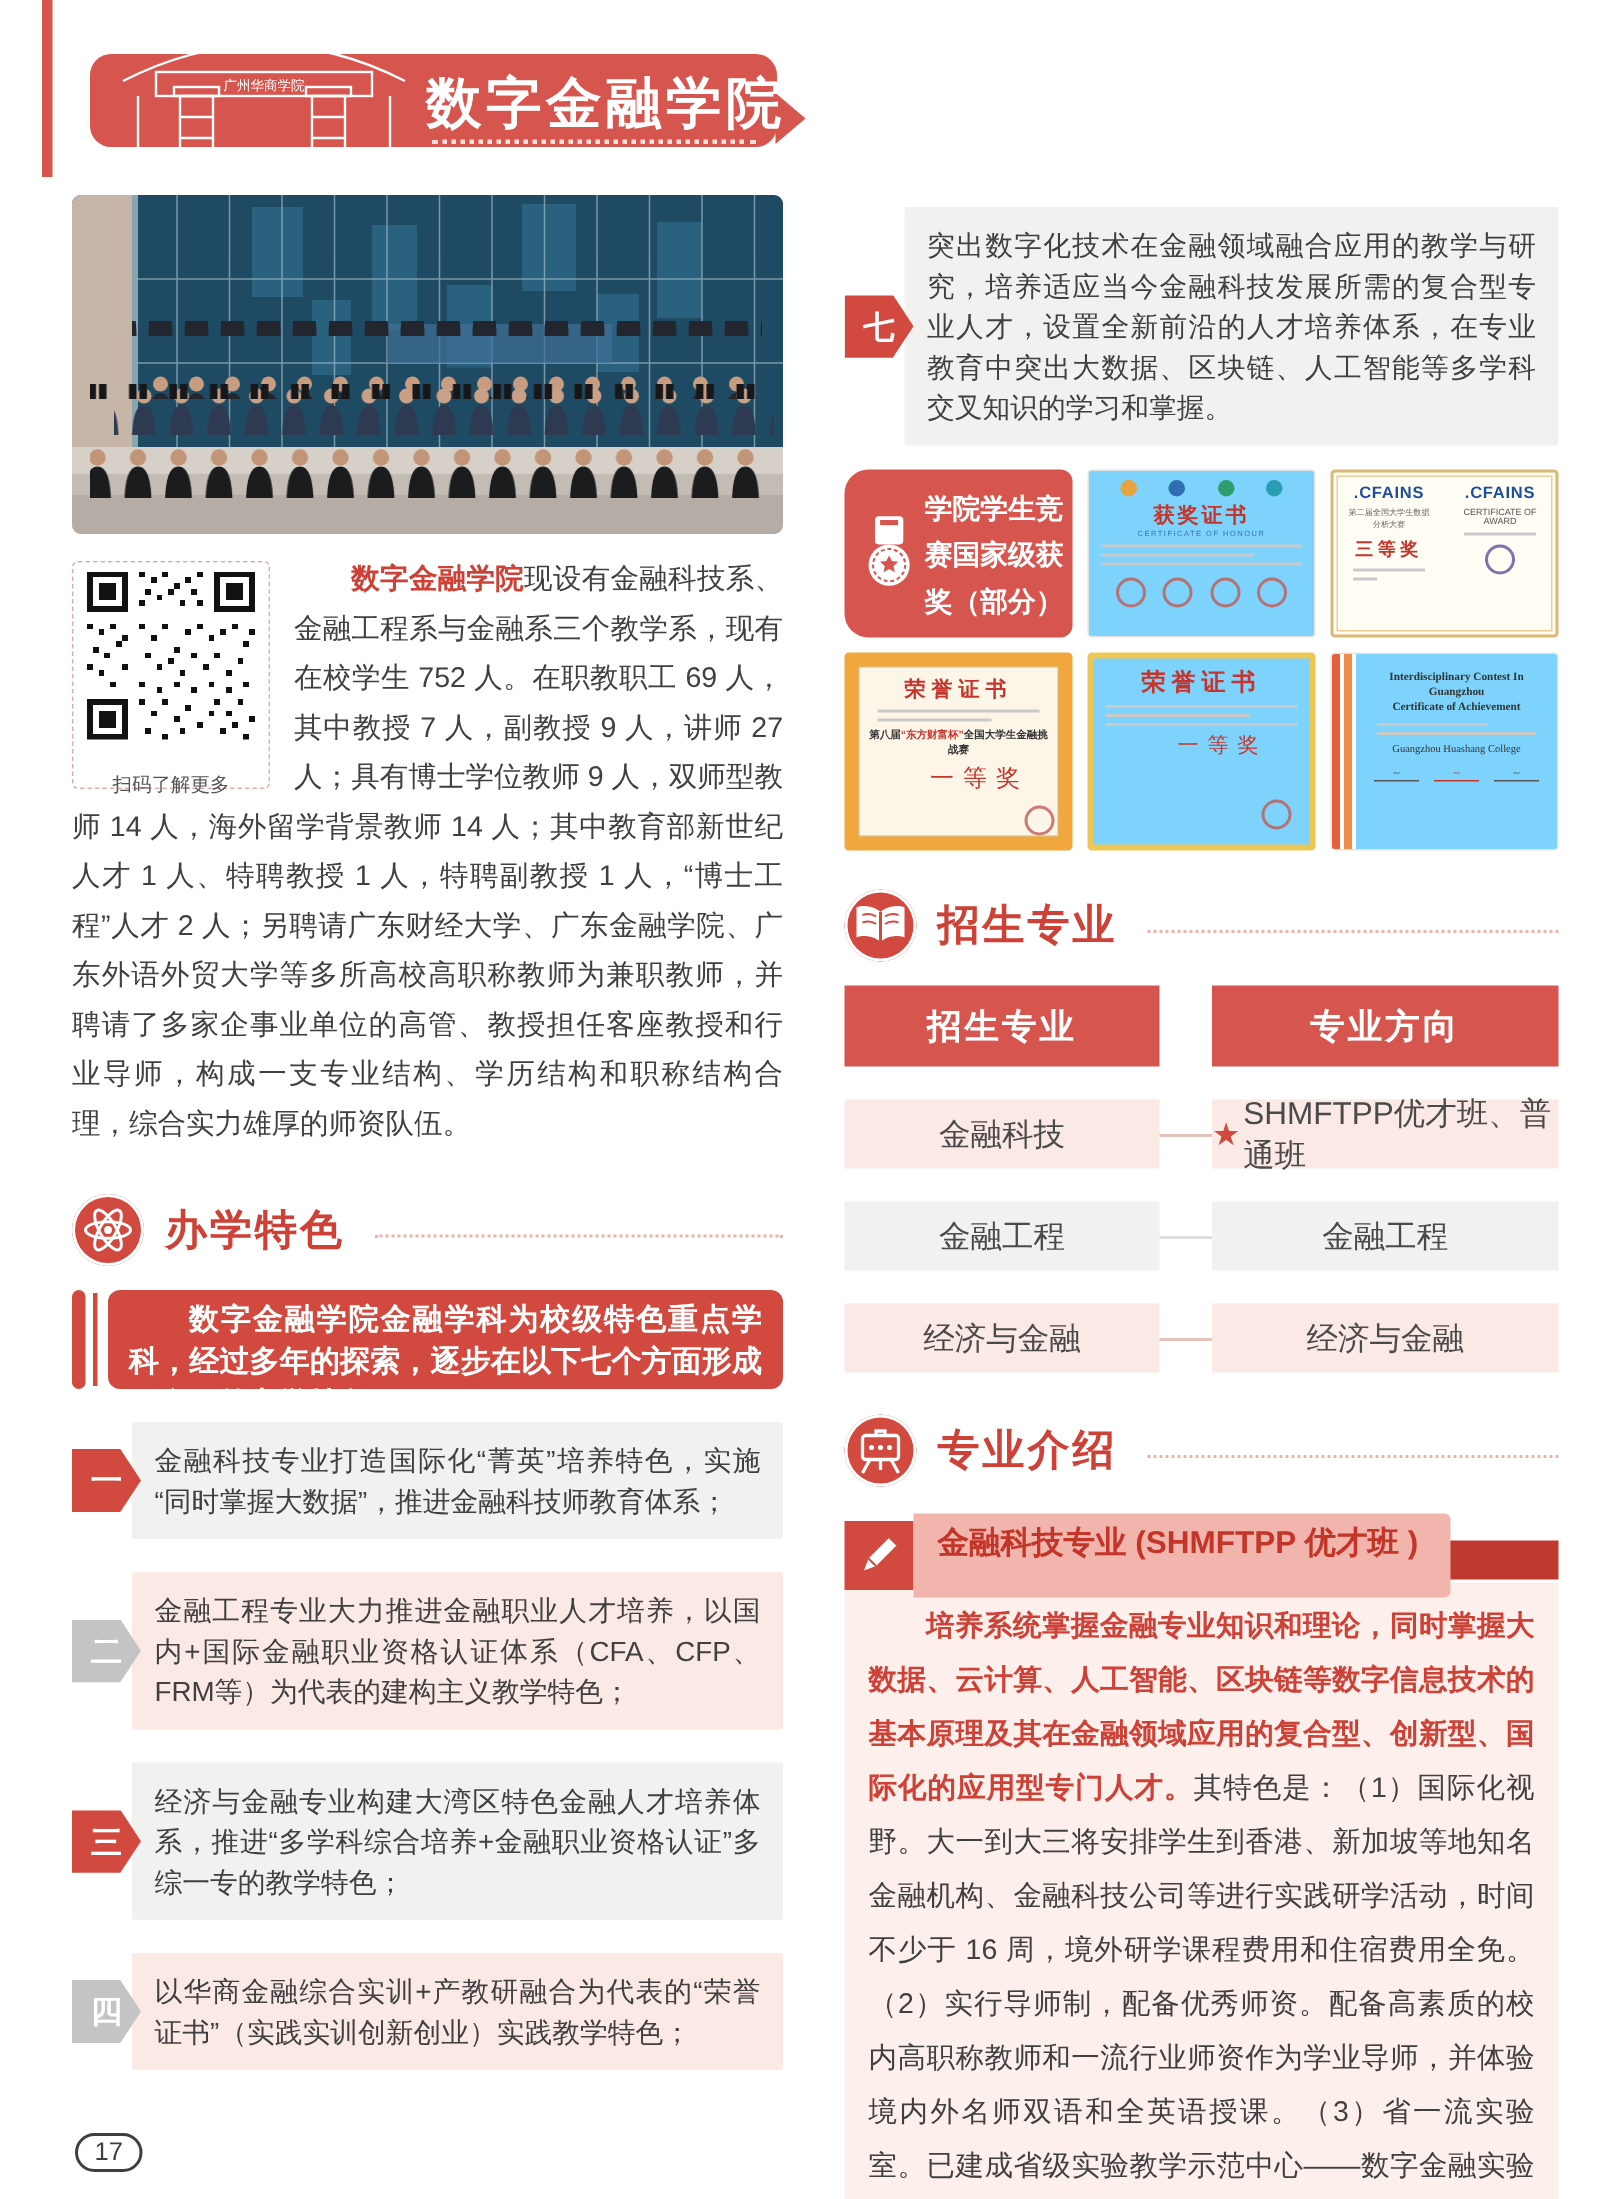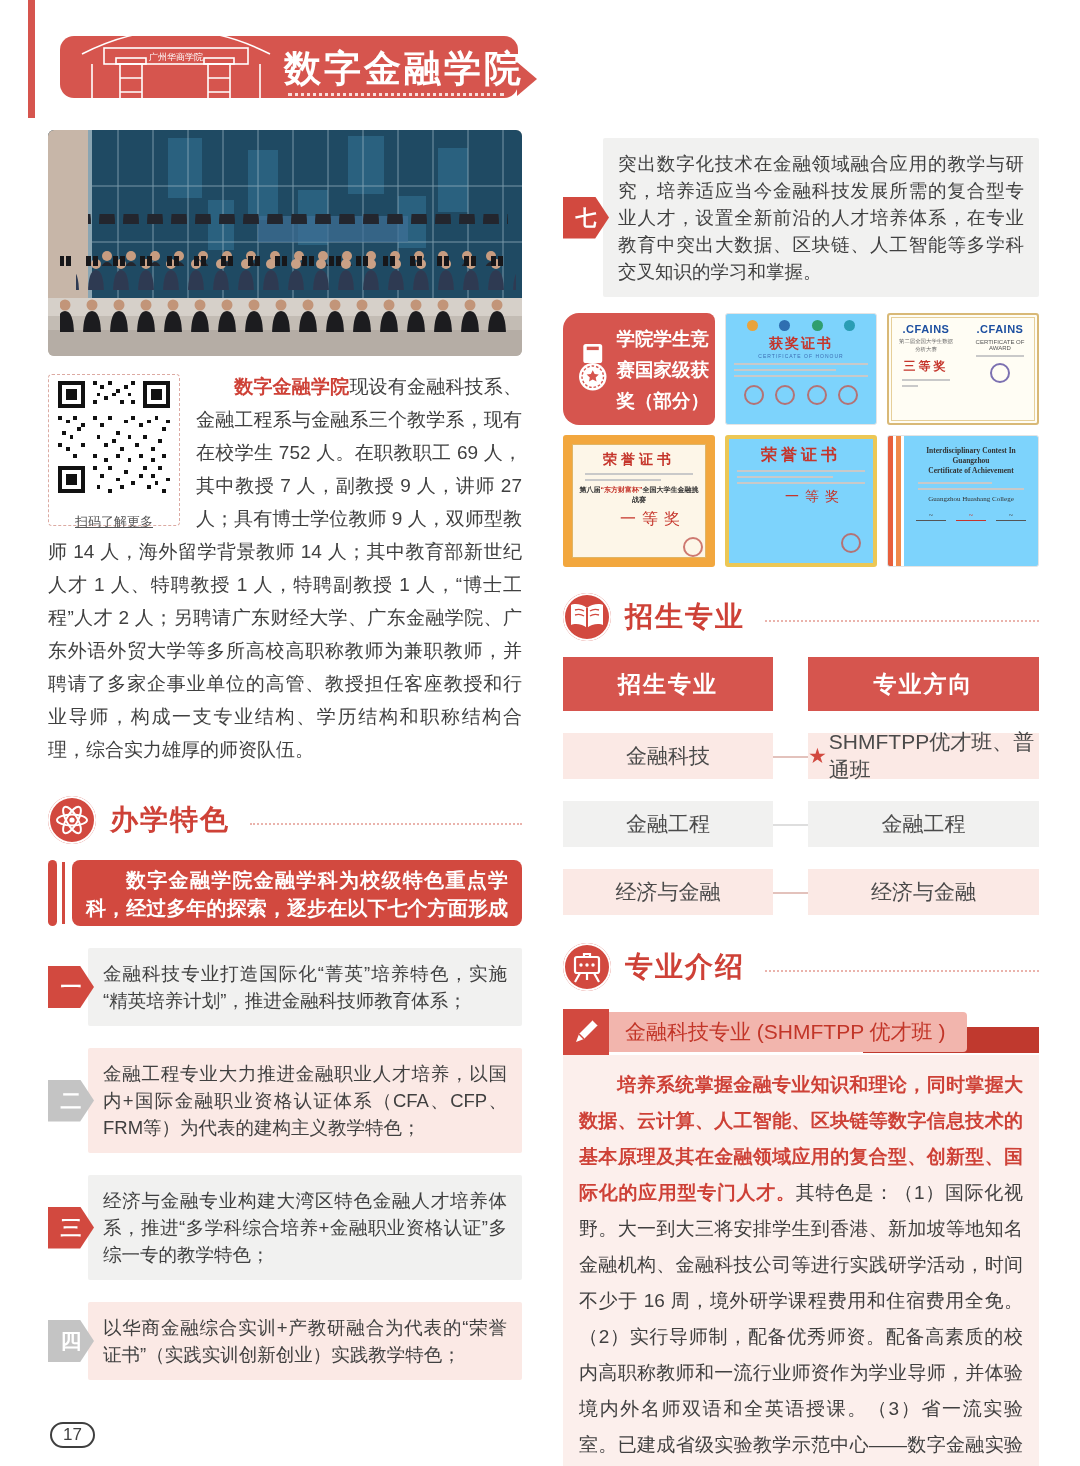--- a/index.html
+++ b/index.html
@@ -40,21 +40,21 @@
 
   
   .sec-head{display:flex;align-items:center;gap:14px;margin-top:36px;}
   .sec-icon{width:48px;height:48px;border-radius:50%;background:var(--red);flex:0 0 auto;display:flex;align-items:center;justify-content:center;box-shadow:0 0 0 2px #fff inset;}
   .sec-title{font-size:28px;font-weight:bold;color:var(--red-text);letter-spacing:2px;white-space:nowrap;}
   .sec-dots{flex:1;border-top:2px dotted #eab3ac;margin-left:6px;position:relative;top:4px;}
 
   
   .overview-body{margin-top:14px;font-size:19px;line-height:33px;text-align:justify;color:var(--ink);}
   .qr-box{float:left;width:132px;height:152px;border:1px dashed #dcaaa2;border-radius:4px;margin:4px 16px 4px 0;text-align:center;background:#fff;box-sizing:border-box;padding-top:6px;}
-  .qr-caption{font-size:13px;color:#555;margin-top:2px;text-decoration:underline;}
+  .qr-caption{font-size:13px;color:#555;margin-top:2px;}
   .lead-red{color:var(--red-text);font-weight:bold;}
   .indent{display:inline-block;width:2em;}
 
   
   .intro-banner-wrap{position:relative;margin-top:16px;height:66px;}
   .bar-thick{position:absolute;left:0;top:0;width:9px;height:66px;border-radius:5px;background:var(--red);}
   .bar-thin{position:absolute;left:14px;top:2px;width:3px;height:62px;background:var(--red);}
   .intro-banner{position:absolute;left:24px;right:0;top:0;bottom:0;background:var(--red);border-radius:8px;color:#fff;
     font-size:20px;font-weight:bold;line-height:28px;padding:6px 14px;box-sizing:border-box;text-align:justify;}
   .intro-banner p{margin:0;text-indent:2em;}
@@ -125,21 +125,21 @@
   .tgap{flex:1;position:relative;}
   .tgap.line::after{content:"";position:absolute;left:0;right:0;top:50%;height:2px;background:#e3c2bc;}
   .tgap.line.gray::after{background:#dedede;}
   .star{color:var(--red);margin-right:2px;}
 
   
   .subhead{position:relative;margin-top:18px;height:46px;}
   .subhead-strip{position:absolute;right:0;top:18px;left:300px;height:26px;background:var(--red-dark);}
   .subhead-label{position:absolute;left:0;top:0;display:flex;align-items:center;}
   .pencil-box{width:46px;height:46px;background:var(--red);display:flex;align-items:center;justify-content:center;flex:0 0 auto;}
-  .subhead-text{background:var(--pink-label);color:#c23528;font-weight:normal;font-size:21px;height:40px;line-height:40px;padding:0 22px 0 16px;border-radius:0 4px 4px 0;white-space:nowrap;}
+  .subhead-text{background:var(--pink-label);color:#c23528;font-weight:bold;font-size:21px;height:40px;line-height:40px;padding:0 22px 16px 16px;border-radius:0 4px 4px 0;white-space:nowrap;}
   .intro-para{background:var(--pink-para);padding:12px 16px 18px;font-size:19px;line-height:36px;text-align:justify;margin-top:0;}
   .intro-para .lead2{color:var(--red-text);font-weight:bold;}
 </style>
 </head>
 <body>
 
 <div class="page">
 
   <div class="edge-strip"></div>
 
@@ -265,21 +265,21 @@
     <div class="intro-banner-wrap">
       <div class="bar-thick"></div>
       <div class="bar-thin"></div>
       <div class="intro-banner">
         <p>数字金融学院金融学科为校级特色重点学科，经过多年的探索，逐步在以下七个方面形成了自己的办学特色：</p>
       </div>
     </div>
 
     <div class="feat-item">
       <div class="feat-badge red">一</div>
-      <div class="feat-text bg-gray">金融科技专业打造国际化“菁英”培养特色，实施“精英培养计划”，推进金融科技师教育体系；</div>
+      <div class="feat-text bg-gray">金融科技专业打造国际化“菁英”培养特色，实施“同时掌握大数据”，推进金融科技师教育体系；</div>
     </div>
     <div class="feat-item">
       <div class="feat-badge gray">二</div>
       <div class="feat-text bg-pink">金融工程专业大力推进金融职业人才培养，以国内+国际金融职业资格认证体系（CFA、CFP、FRM等）为代表的建构主义教学特色；</div>
     </div>
     <div class="feat-item">
       <div class="feat-badge red">三</div>
       <div class="feat-text bg-gray">经济与金融专业构建大湾区特色金融人才培养体系，推进“多学科综合培养+金融职业资格认证”多综一专的教学特色；</div>
     </div>
     <div class="feat-item">

